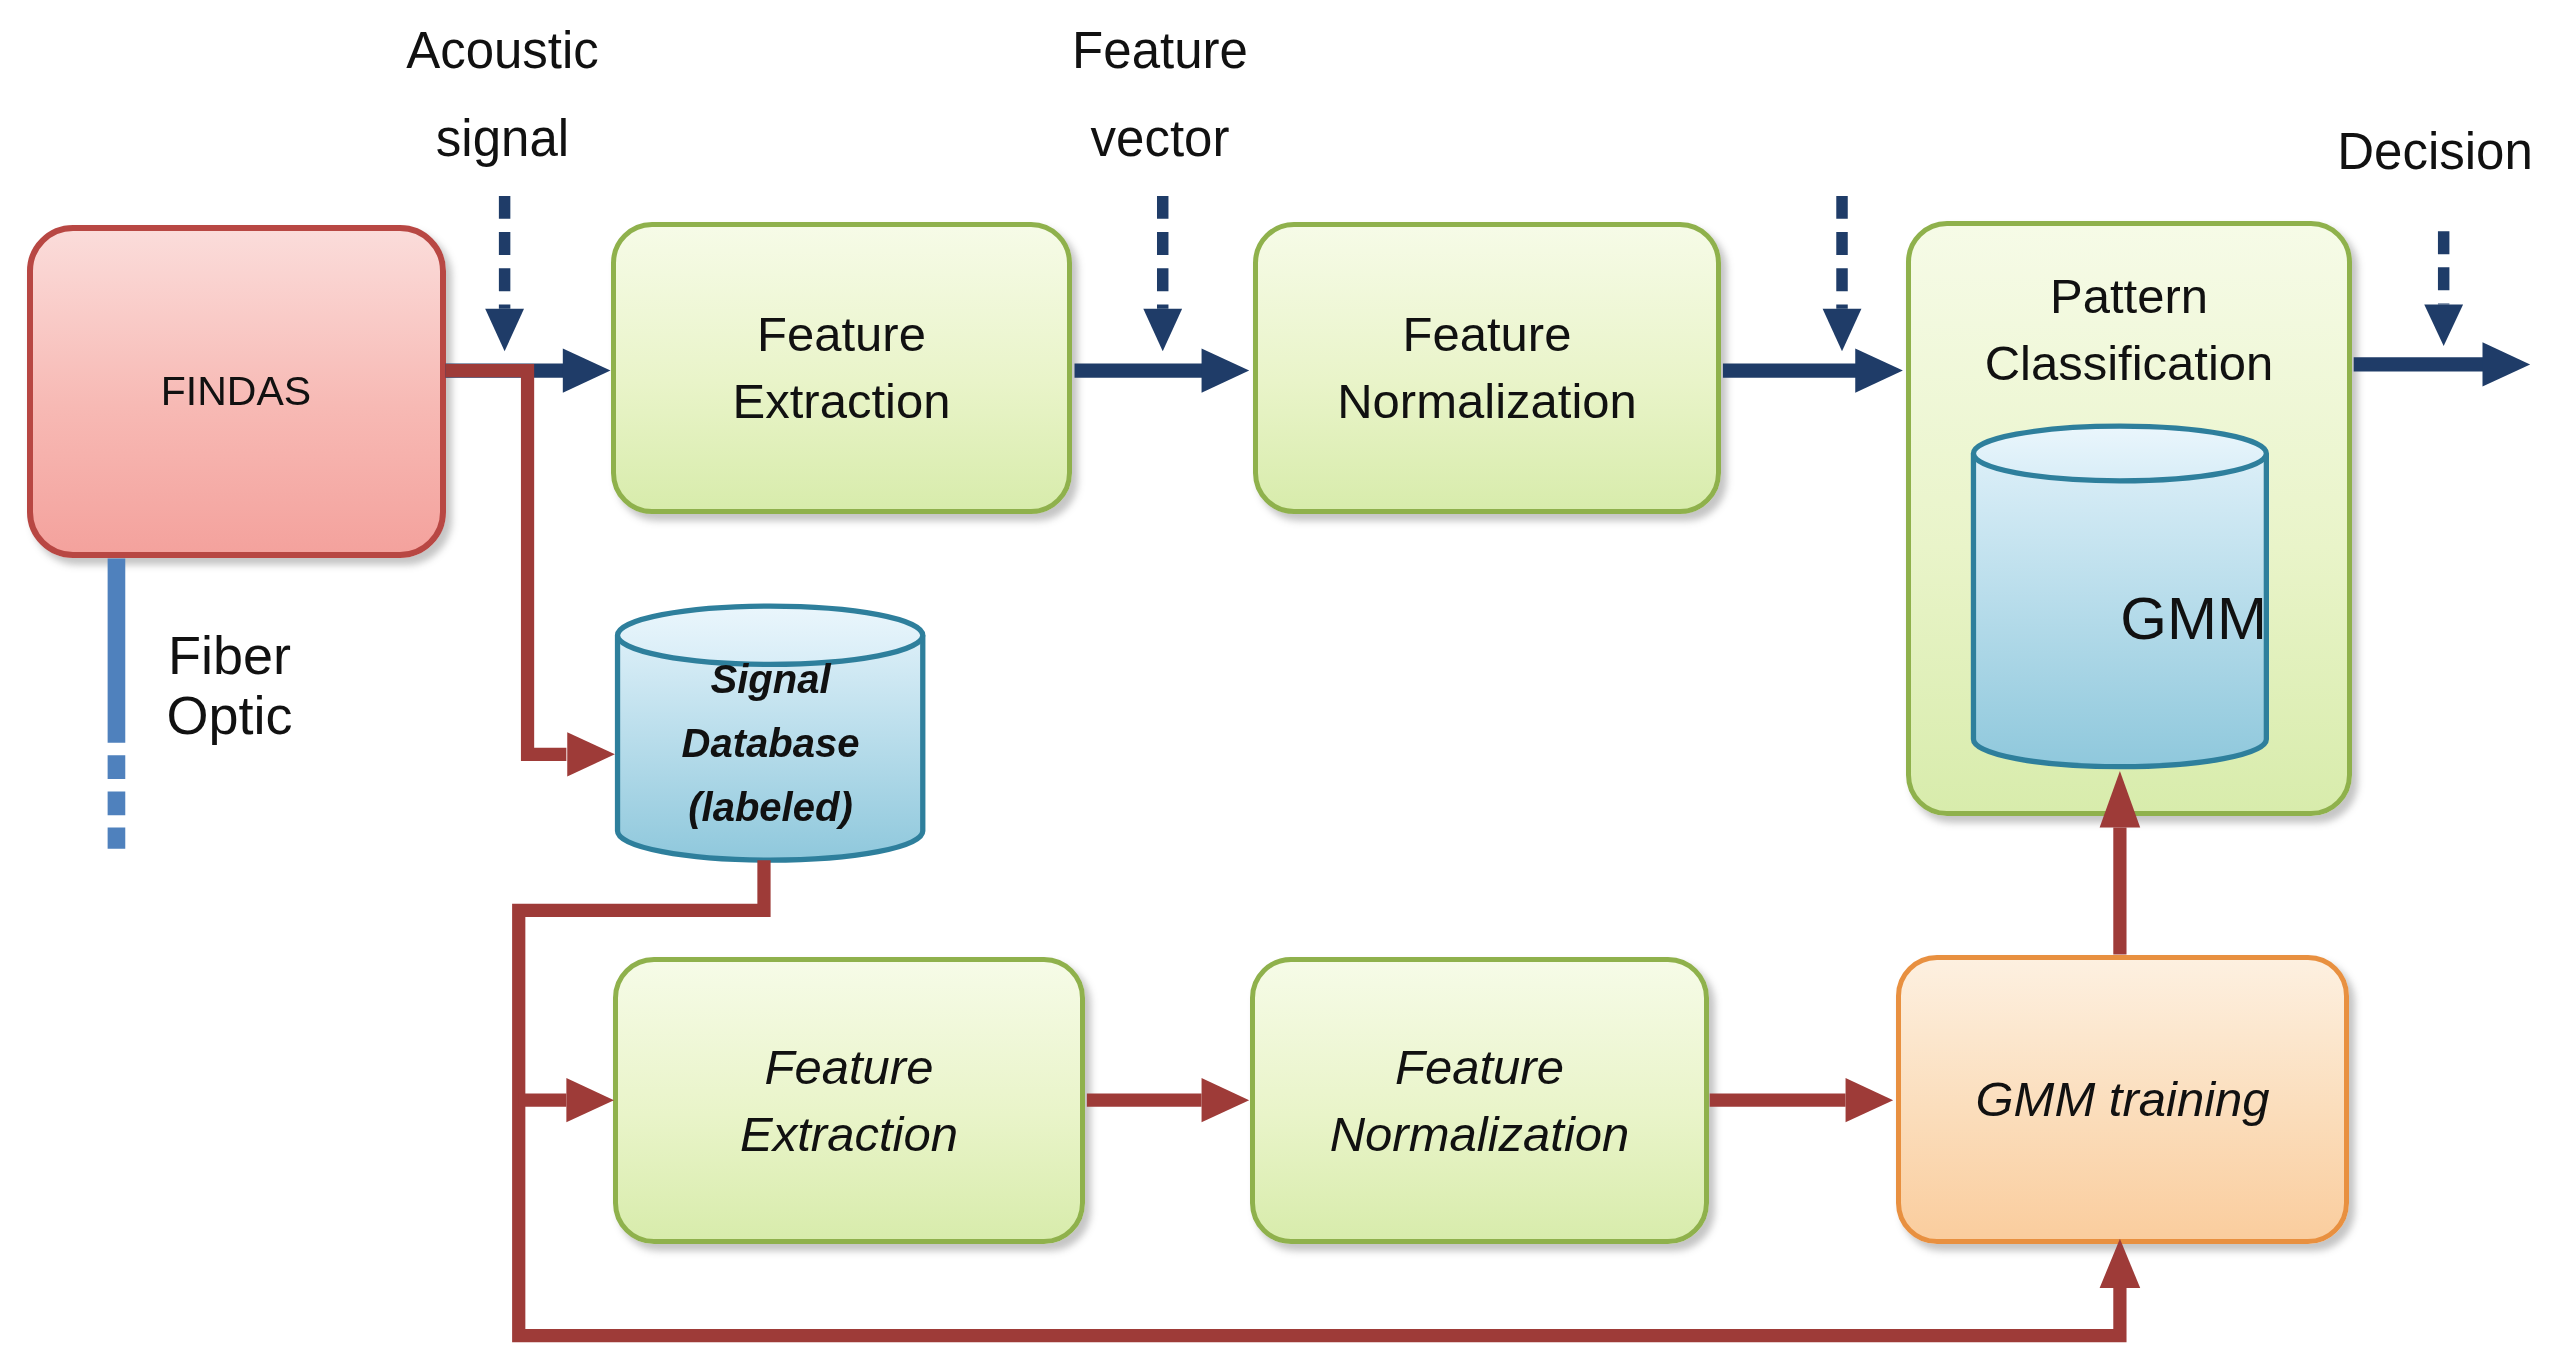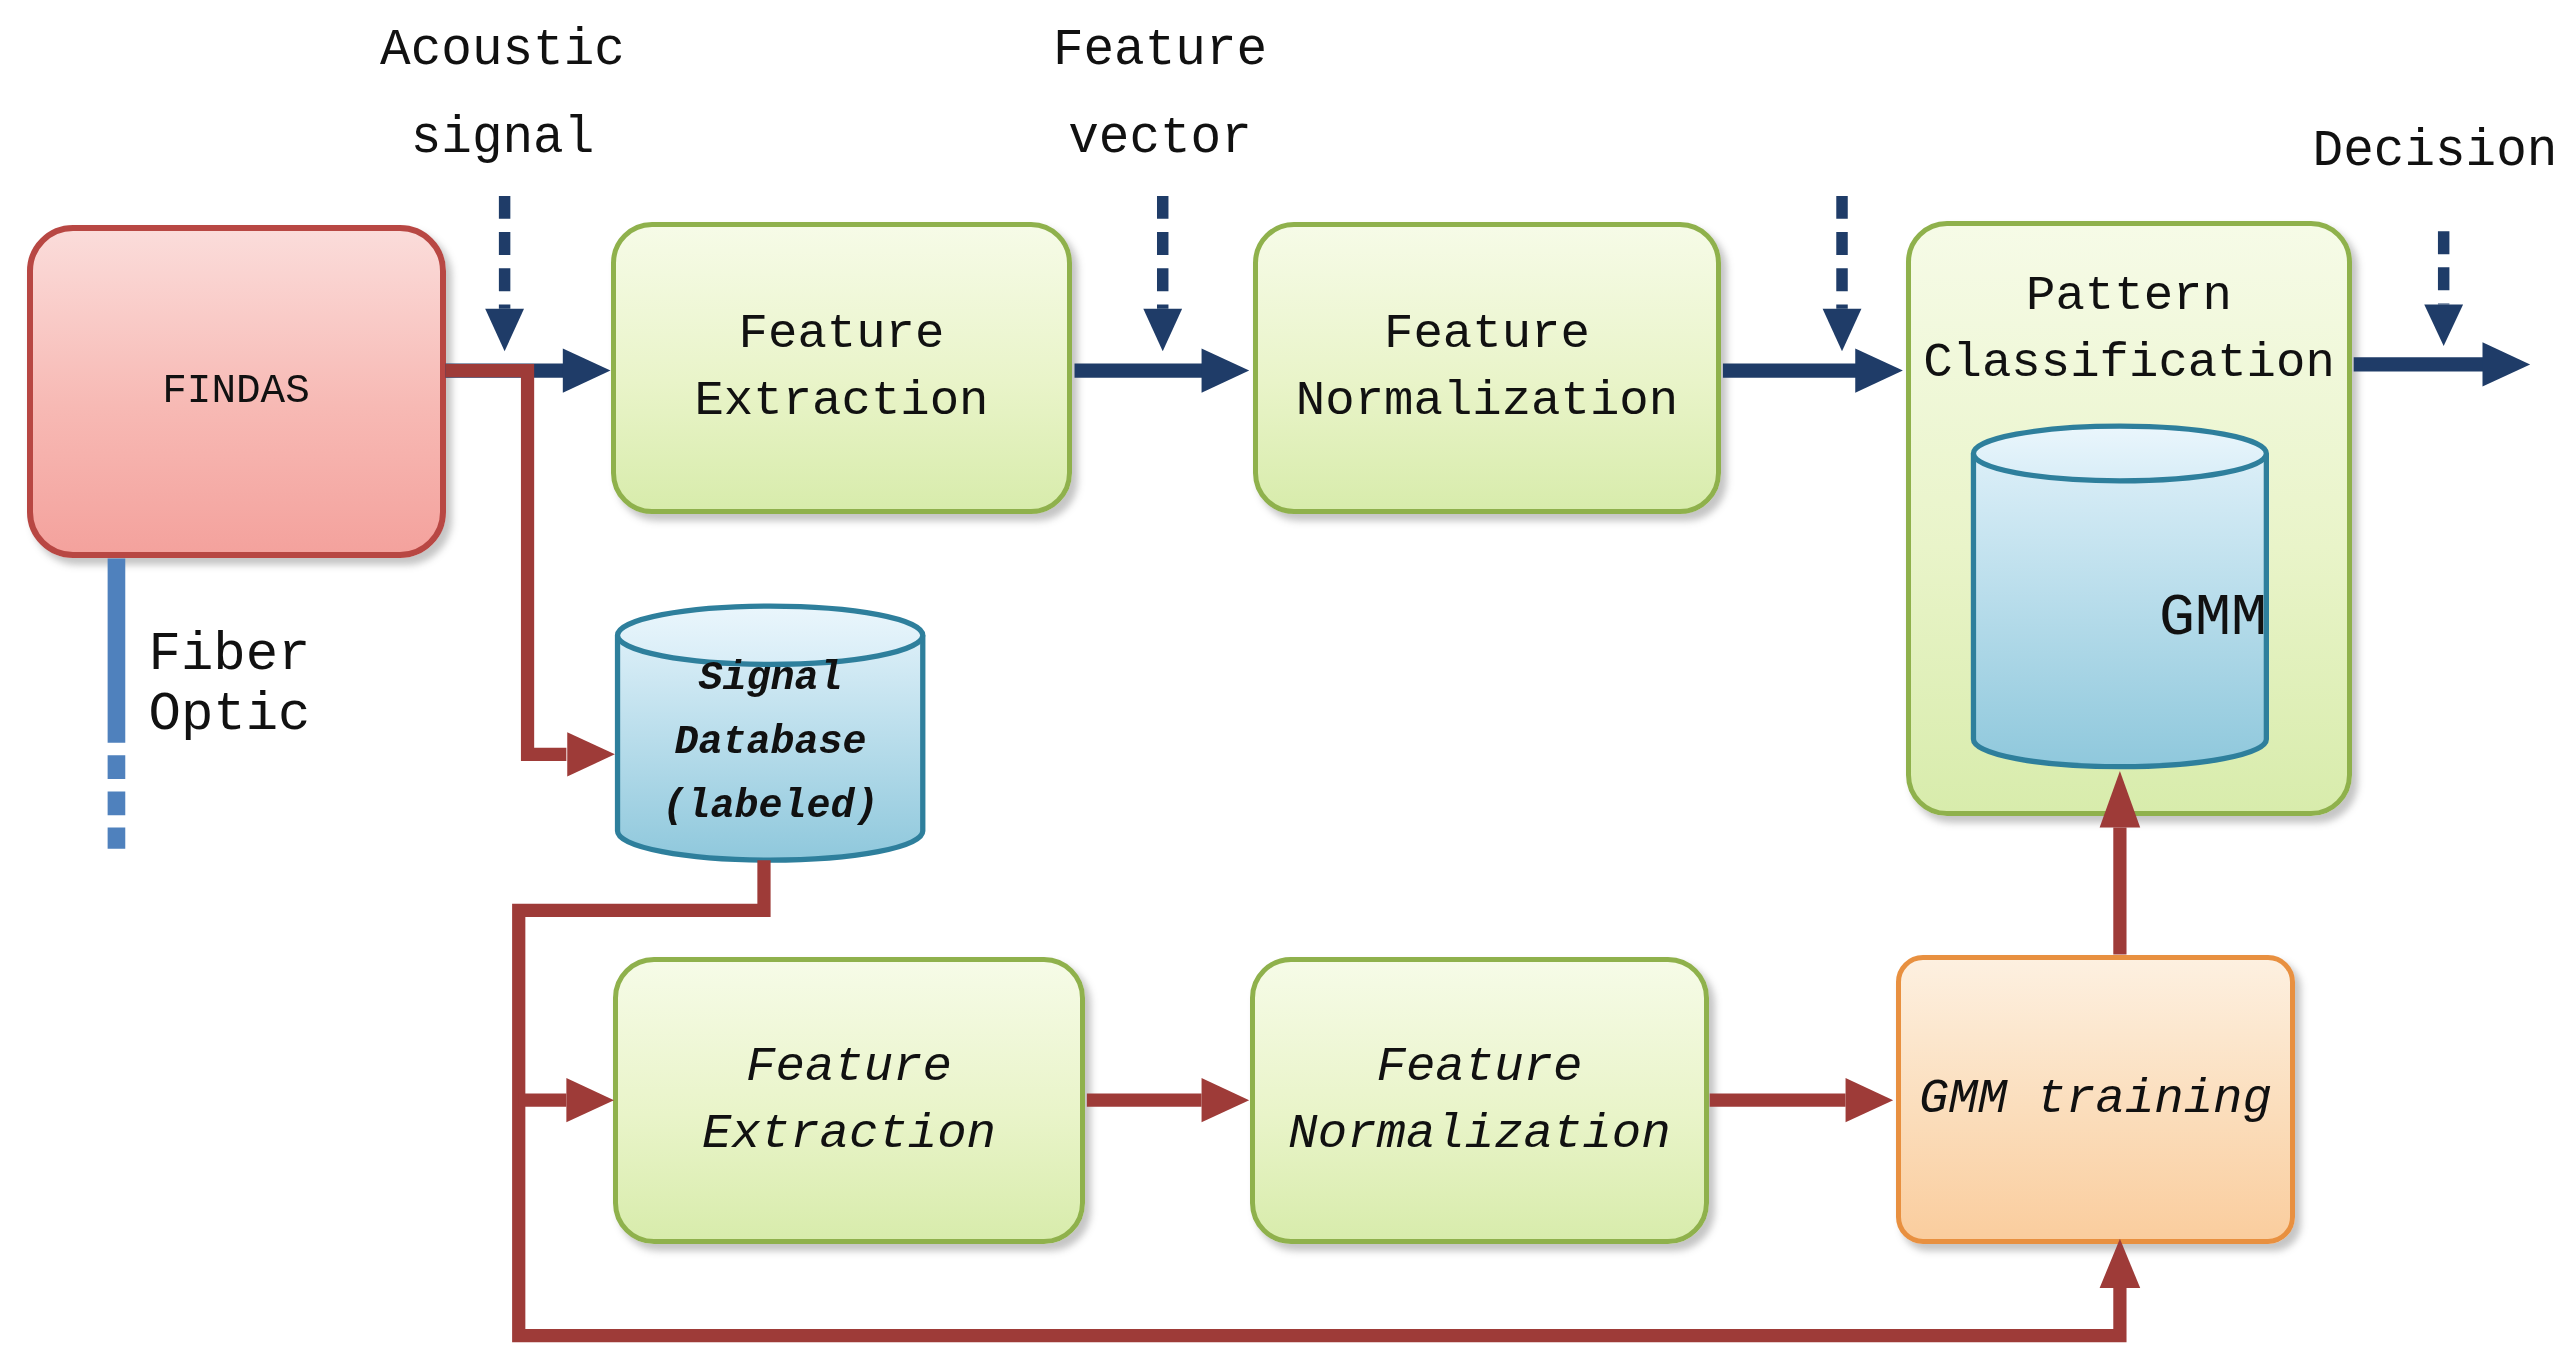--- a/index.html
+++ b/index.html
@@ -8,21 +8,21 @@
     --red-border:#B84743;
     --green-border:#8FB14C;
     --orange-border:#E89040;
     --teal:#2E7F9C;
     --fiber-blue:#4F81BD;
     --ink:#111111;
   }
   html,body{margin:0;padding:0;background:#ffffff;}
   .canvas{
     position:relative;width:2576px;height:1364px;overflow:hidden;
-    font-family:Liberation Mono, monospace;color:var(--ink);
+    font-family:Liberation Sans, sans-serif;color:var(--ink);
   }
   .box{
     position:absolute;box-sizing:border-box;border-radius:41px;
     display:flex;align-items:center;justify-content:center;
     box-shadow:5.3px 6.2px 7px rgba(90,90,90,0.35);
   }
   .box .txt{white-space:pre-line;text-align:center;font-size:49px;line-height:67px;}
   .pink{border:6.2px solid var(--red-border);background:linear-gradient(180deg,#FBDCDA 0%,#F7B9B4 55%,#F4A29D 100%);}
   .green{border:5.3px solid var(--green-border);background:linear-gradient(180deg,#F6FBE7 0%,#E9F4C9 55%,#D8ECAC 100%);}
   .orange{border:5.3px solid var(--orange-border);background:linear-gradient(180deg,#FDF0E0 0%,#FBDDBB 55%,#FACD9E 100%);}
@@ -85,21 +85,21 @@
   <div class="box green italic" style="left:613px;top:957px;width:472px;height:287px;">
     <div class="txt">Feature
 Extraction</div>
   </div>
 
   <div class="box green italic" style="left:1250px;top:957px;width:459px;height:287px;">
     <div class="txt">Feature
 Normalization</div>
   </div>
 
-  <div class="box orange italic" style="left:1896px;top:955px;width:399px;height:289px;border-radius:27px;">
+  <div class="box orange italic" style="left:1896px;top:955px;width:453px;height:289px;">
     <div class="txt" style="font-size:49px;">GMM training</div>
   </div>
 
   <svg class="overlay" width="2576" height="1364" viewBox="0 0 2920 1546">
     <defs>
       <linearGradient id="gCylBody" x1="0" y1="0" x2="0" y2="1">
         <stop offset="0" stop-color="#DCEFF8"></stop>
         <stop offset="1" stop-color="#8FC8DC"></stop>
       </linearGradient>
       <linearGradient id="gCylTop" x1="0" y1="0" x2="0" y2="1">

